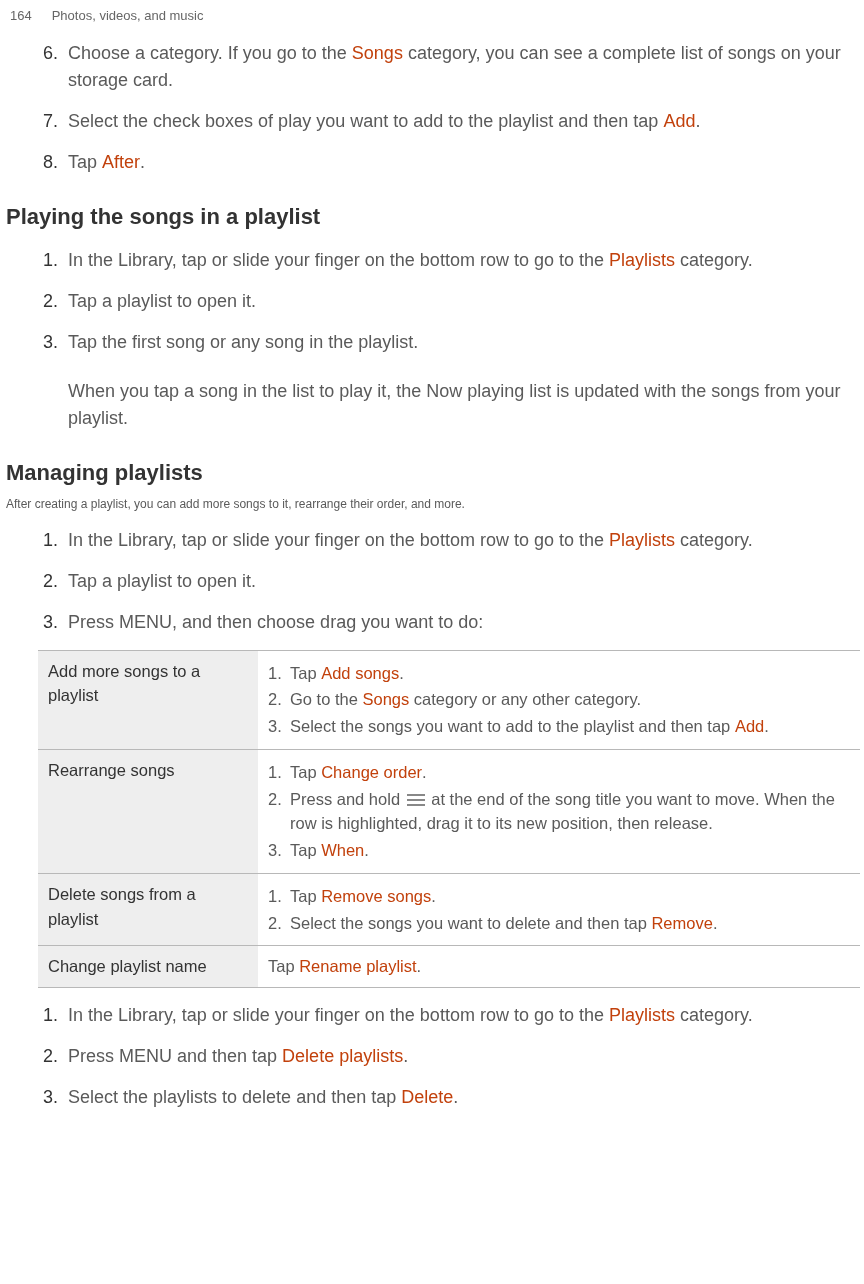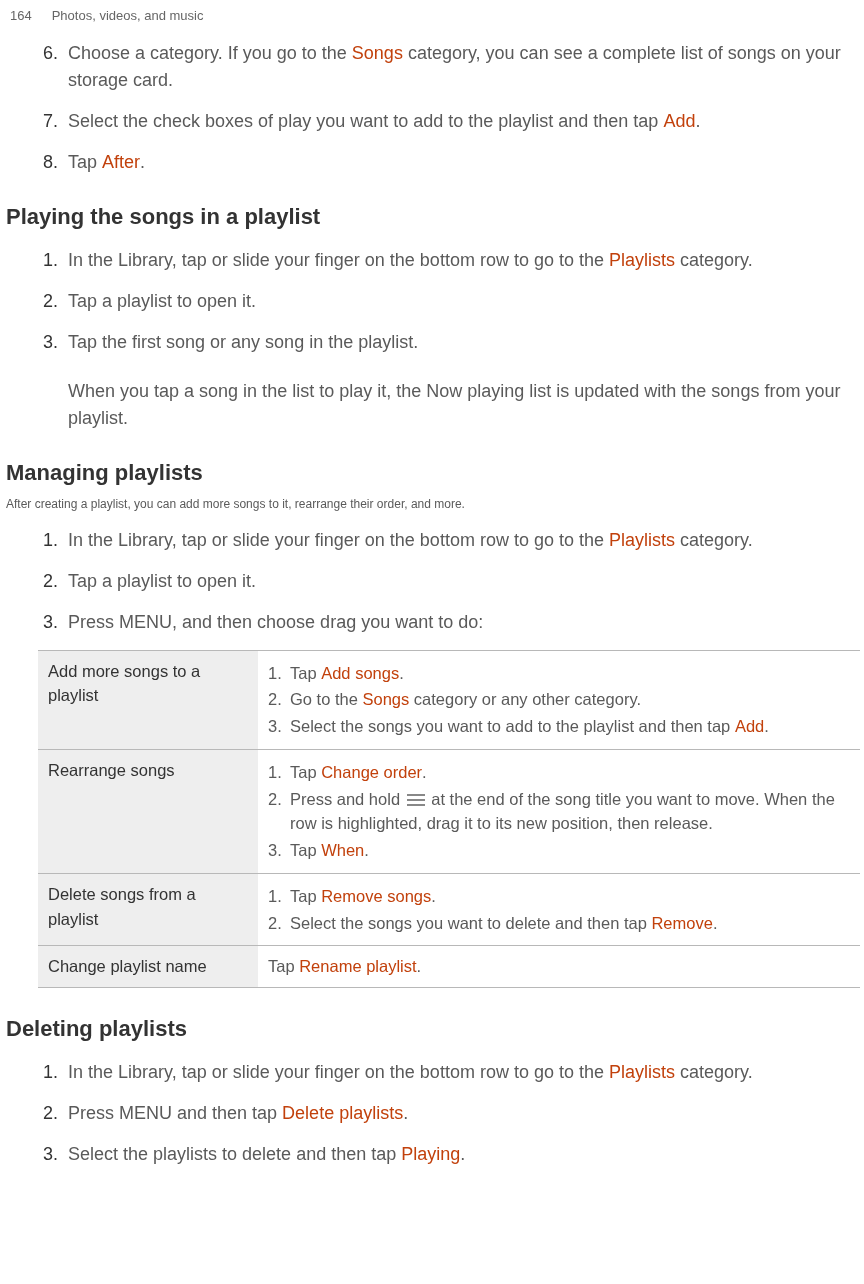--- a/index.html
+++ b/index.html
@@ -237,36 +237,35 @@
       </tr>
       <tr>
         <td class="lbl">Change playlist name</td>
         <td>
           <span>Tap </span><span class="bold">Rename playlist</span><span>.</span>
         </td>
       </tr>
     </tbody>
       </table>
 
-    <h2>Deleting playlists</h2>
     <ol>
       <li class="num">
         <span class="no">1.</span>
         <span class="txt">
           <span>In the Library, tap or slide your finger on the bottom row to go to the </span><span class="bold">Playlists</span><span> category.</span>
         </span>
       </li>
       <li class="num">
         <span class="no">2.</span>
         <span class="txt">
           <span>Press MENU and then tap </span><span class="bold">Delete playlists</span><span>.</span>
         </span>
       </li>
       <li class="num">
         <span class="no">3.</span>
         <span class="txt">
-          <span>Select the playlists to delete and then tap </span><span class="bold">Playing</span><span>.</span>
+          <span>Select the playlists to delete and then tap </span><span class="bold">Delete</span><span>.</span>
         </span>
       </li>
     </ol>
 
   </div>
 </div>
 
 </body></html>

